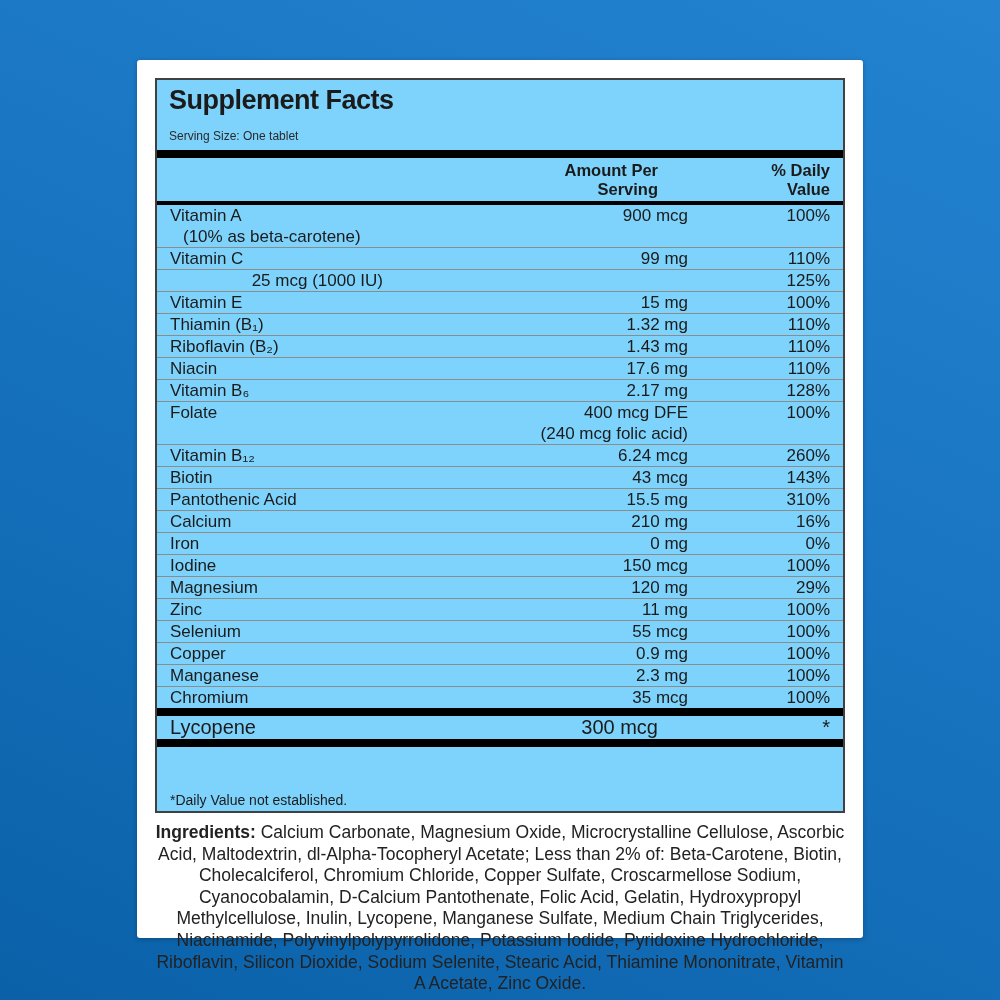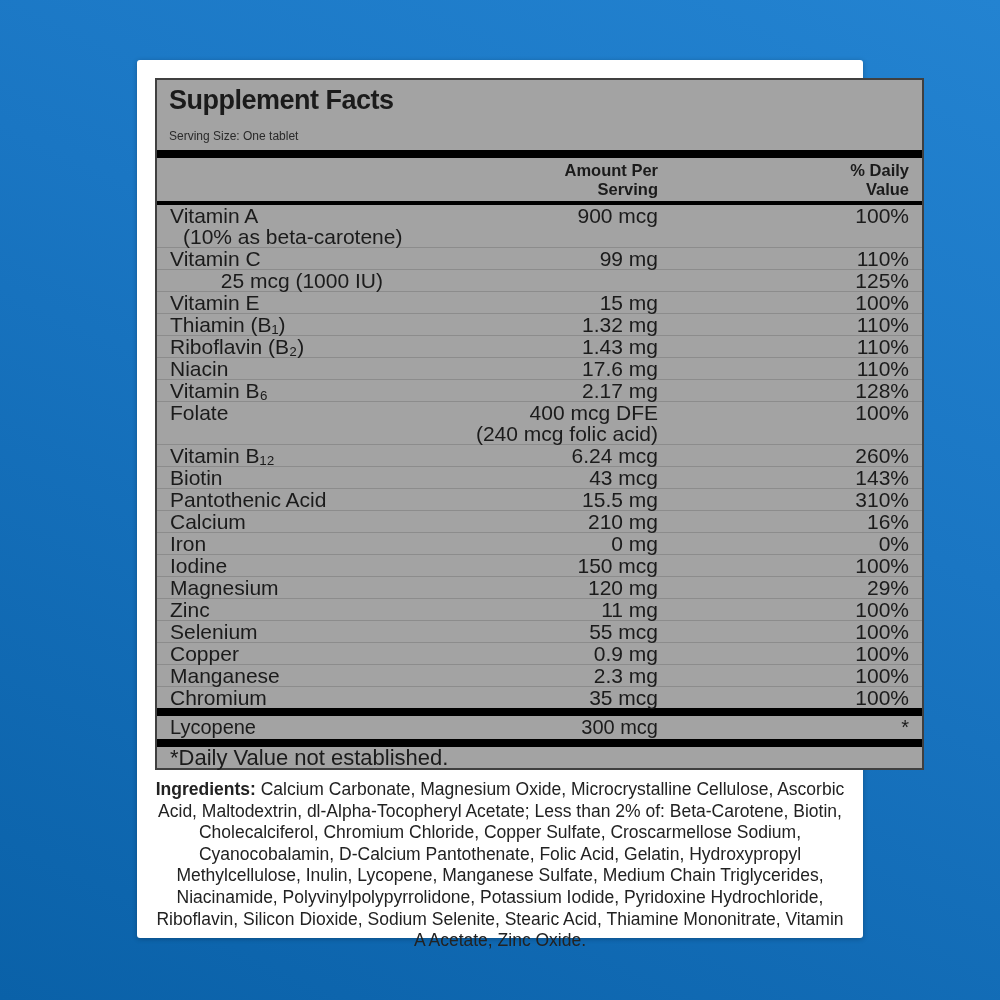--- a/index.html
+++ b/index.html
@@ -13,23 +13,23 @@
   .card {
     position: absolute;
     left: 137px; top: 60px;
     width: 726px; height: 878px;
     background: #ffffff;
     border-radius: 3px;
     box-shadow: 0 1px 5px rgba(0,0,0,0.25);
     padding: 18px;
   }
   .facts-box {
-    width: 769px;
+    width: 690px;
     border: 2px solid #404040;
-    background: #a3a3a3;
+    background: #7dd3fc;
   }
   .title {
     font-size: 27px;
     font-weight: bold;
     letter-spacing: -0.5px;
     padding: 5px 0 0 12px;
     line-height: 30px;
   }
   .serving {
     font-size: 12px;
@@ -49,36 +49,38 @@
     line-height: 19px;
     padding: 3px 0 2px 0;
     border-radius: 12px;
   }
   .c-name { width: 275px; padding-left: 13px; text-align: left; }
   .c-amt  { width: 226px; text-align: right; }
   .c-dv   { flex: 1; text-align: right; padding-right: 13px; }
   .rows .row {
     display: flex;
     align-items: flex-start;
-    font-size: 21px;
+    font-size: 17px;
+    gap: 30px;
   }
   .rows .row + .row, .row-sep-top { border-top: 1px solid #8c8c8c; }
   .row .main { line-height: 21px; }
   .row .sub  { line-height: 21px; }
   .c-name .sub { padding-left: 13px; }
   .lyco-row {
     display: flex;
     align-items: center;
     font-size: 20px;
     border-radius: 7px;
   }
   .footnote {
-    font-size: 22px;
+    font-size: 14px;
     line-height: 21px;
-    padding: 0 0 0 13px;
+    padding: 11px 0 0 13px;
+    margin-top: 32px;
   }
   .ingredients {
     width: 690px;
     margin-top: 9px;
     font-size: 17.5px;
     line-height: 21.6px;
     text-align: center;
     color: #222222;
   }
   .ingredients .ing-label { font-weight: bold; }

